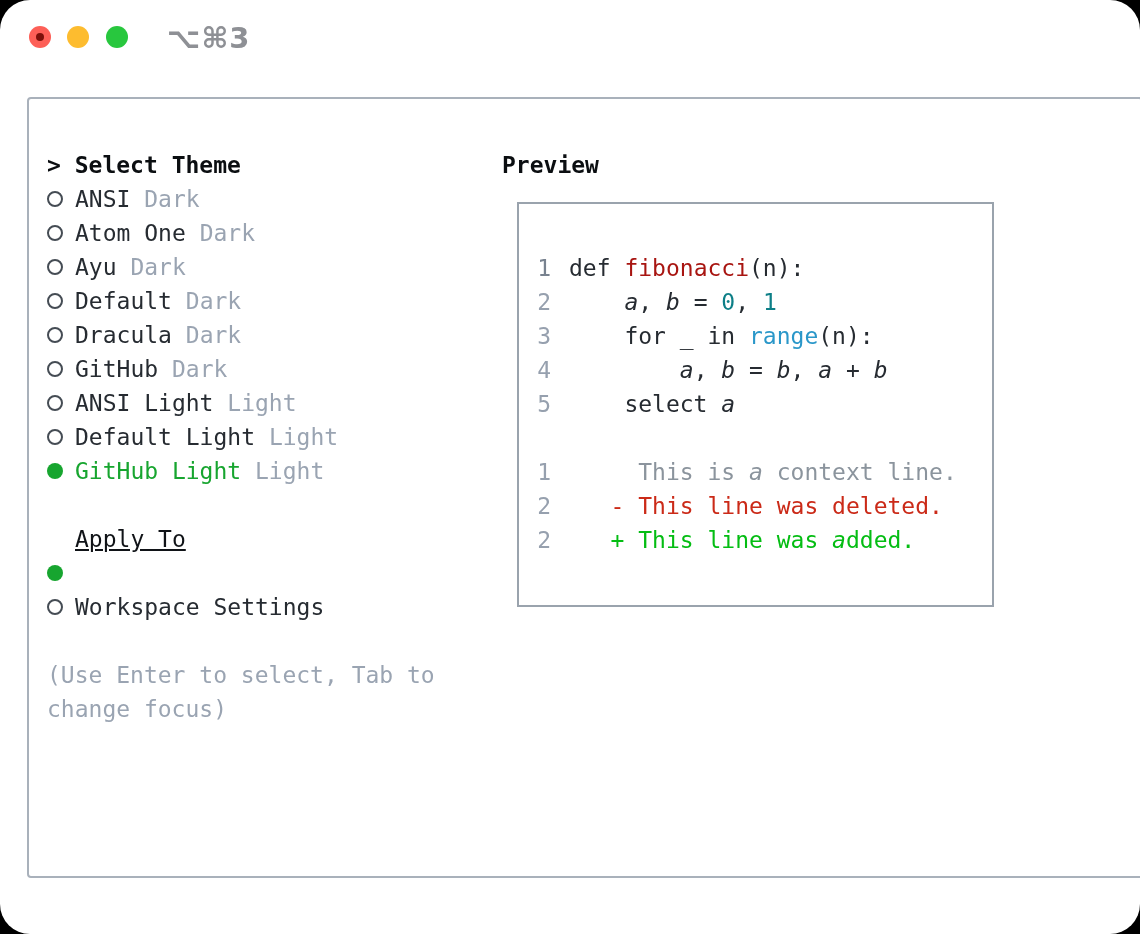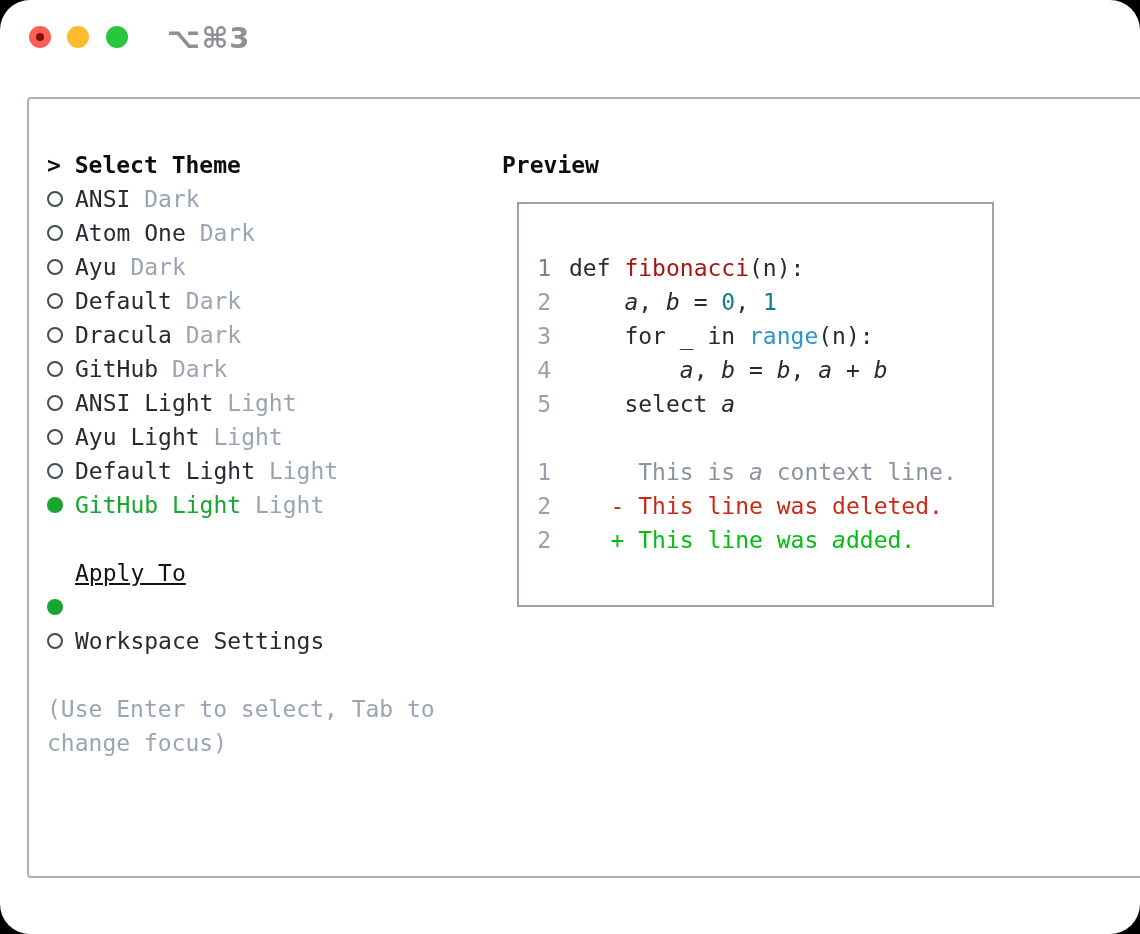--- a/index.html
+++ b/index.html
@@ -80,21 +80,20 @@
     <div class="left-col">
       <div class="row"><span class="prompt">&gt; </span><span class="hdr">Select Theme</span></div>
       <div id="theme-list">
           <div class="row item"><span class="radio"></span><span class="tname">ANSI </span><span class="tvariant">Dark</span></div>
           <div class="row item"><span class="radio"></span><span class="tname">Atom One </span><span class="tvariant">Dark</span></div>
           <div class="row item"><span class="radio"></span><span class="tname">Ayu </span><span class="tvariant">Dark</span></div>
           <div class="row item"><span class="radio"></span><span class="tname">Default </span><span class="tvariant">Dark</span></div>
           <div class="row item"><span class="radio"></span><span class="tname">Dracula </span><span class="tvariant">Dark</span></div>
           <div class="row item"><span class="radio"></span><span class="tname">GitHub </span><span class="tvariant">Dark</span></div>
           <div class="row item"><span class="radio"></span><span class="tname">ANSI Light </span><span class="tvariant">Light</span></div>
-          <div class="row item"><span class="radio"></span><span class="tname">Ayu Light </span><span class="tvariant">Light</span></div>
           <div class="row item"><span class="radio"></span><span class="tname">Default Light </span><span class="tvariant">Light</span></div>
           <div class="row item sel"><span class="radio sel"></span><span class="tname">GitHub Light </span><span class="tvariant">Light</span></div>
         </div>
       <div class="row"></div>
       <div class="row apply-hdr">Apply To</div>
       <div id="apply-list">
           <div class="row item sel"><span class="radio sel"></span></div>
           <div class="row item"><span class="radio"></span><span class="tname">Workspace Settings</span></div>
         </div>
       <div class="row"></div>

